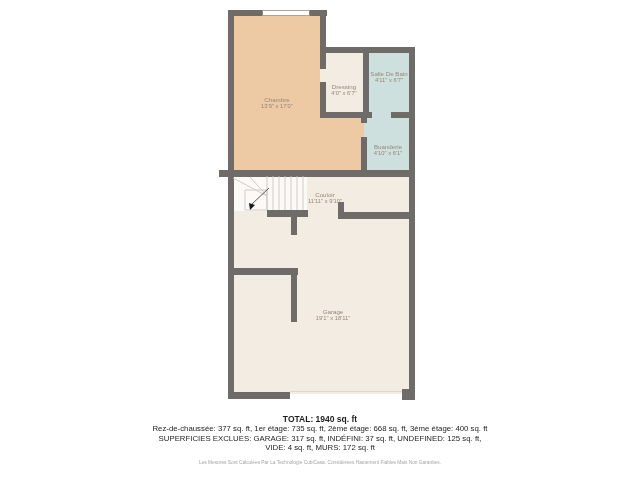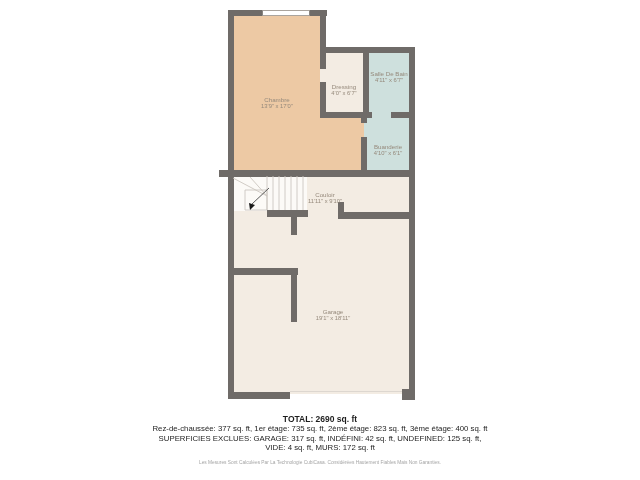--- a/index.html
+++ b/index.html
@@ -100,20 +100,20 @@
   <div class="room-label" style="left:295px;top:191px;width:60px;">
     <span class="nm">Couloir</span>
     <span class="dm">11'11" x 9'10"</span>
   </div>
   <div class="room-label" style="left:303px;top:308px;width:60px;">
     <span class="nm">Garage</span>
     <span class="dm">19'1" x 18'11"</span>
   </div>
 
   <div id="summary">
-    <div class="total">TOTAL: 2690 sq. ft</div>
-    <div class="ln">Rez-de-chaussée: 377 sq. ft, 1er étage: 735 sq. ft, 2ème étage: 823 sq. ft, 3ème étage: 400 sq. ft</div>
-    <div class="ln">SUPERFICIES EXCLUES: GARAGE: 317 sq. ft, INDÉFINI: 42 sq. ft, UNDEFINED: 125 sq. ft,</div>
+    <div class="total">TOTAL: 1940 sq. ft</div>
+    <div class="ln">Rez-de-chaussée: 377 sq. ft, 1er étage: 735 sq. ft, 2ème étage: 668 sq. ft, 3ème étage: 400 sq. ft</div>
+    <div class="ln">SUPERFICIES EXCLUES: GARAGE: 317 sq. ft, INDÉFINI: 37 sq. ft, UNDEFINED: 125 sq. ft,</div>
     <div class="ln">VIDE: 4 sq. ft, MURS: 172 sq. ft</div>
     <div class="disc">Les Mesures Sont Calculées Par La Technologie CubiCasa. Considérées Hautement Fiables Mais Non Garanties.</div>
   </div>
 
 </div>
 
 </body></html>

